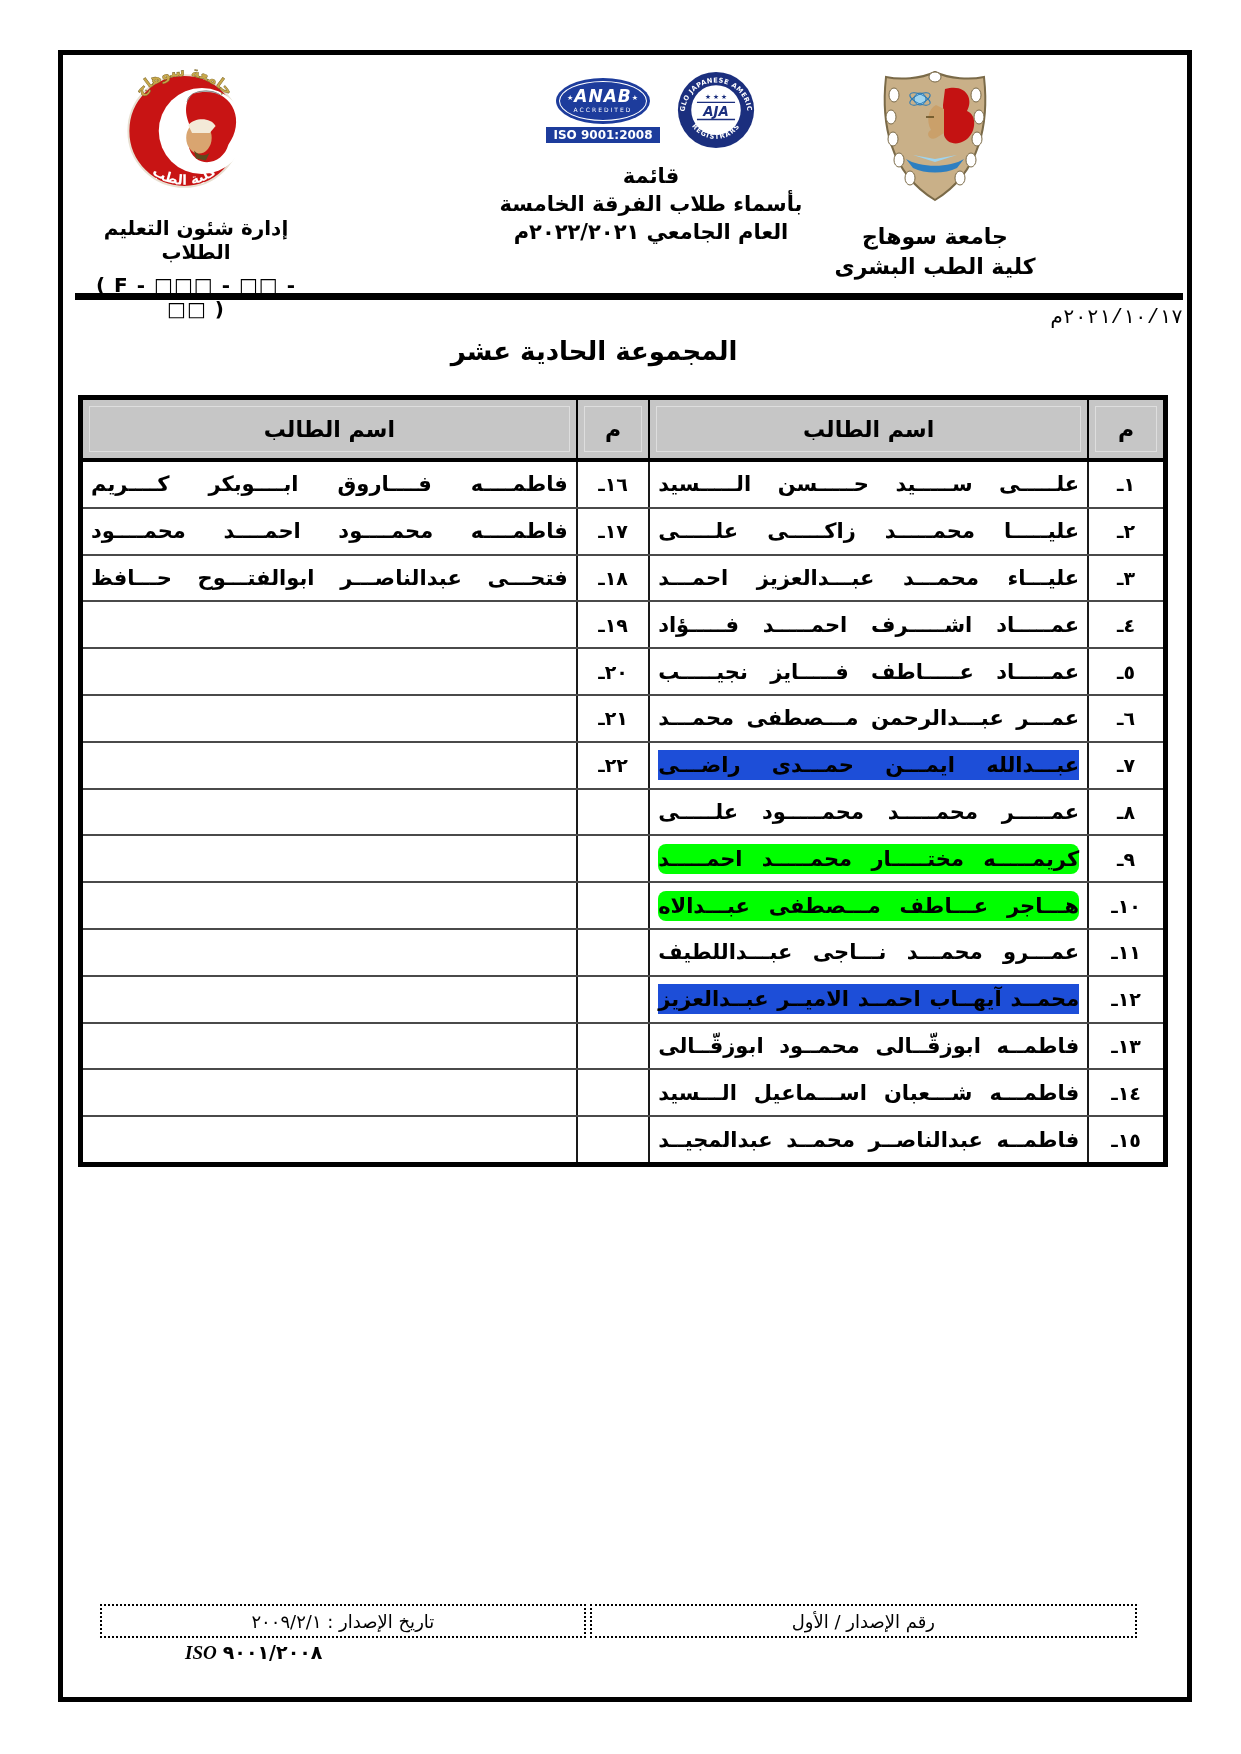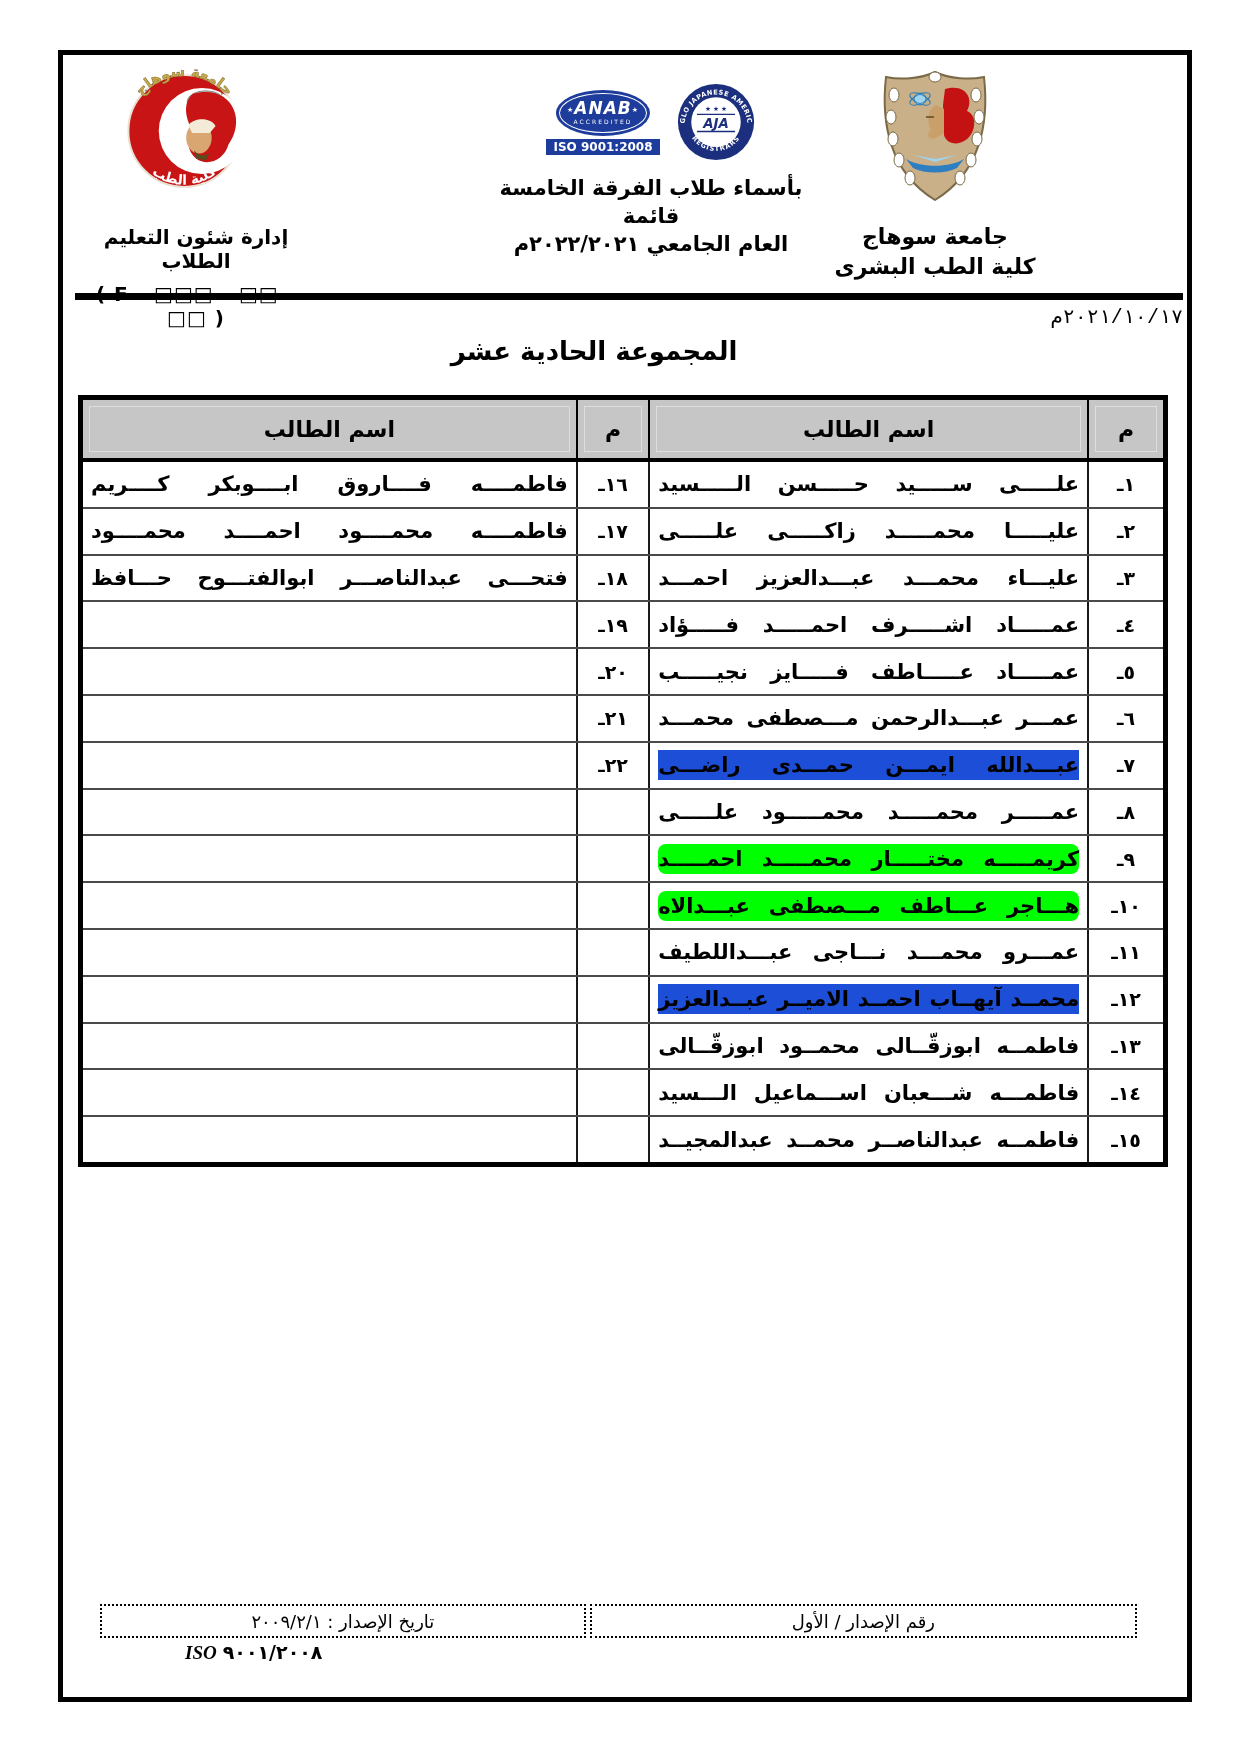--- a/index.html
+++ b/index.html
@@ -3,23 +3,23 @@
 <meta charset="utf-8">
 <style>
   html,body{margin:0;padding:0;background:#ffffff;}
   .page{
     position:relative;width:1241px;height:1754px;background:#fff;
     font-family:"DejaVu Sans",sans-serif;color:#000;overflow:hidden;
   }
   .frame{position:absolute;left:58px;top:50px;width:1124px;height:1642px;border:5px solid #000;}
   
   .hdr-left{position:absolute;left:78px;top:66px;width:236px;text-align:center;}
-  .hdr-left .dept{margin-top:25px;font-size:20px;font-weight:bold;}
+  .hdr-left .dept{margin-top:16px;font-size:20px;font-weight:bold;}
   .hdr-left .code{margin-top:9px;font-size:20px;font-weight:bold;letter-spacing:1px;}
-  .hdr-center{position:absolute;left:468px;top:82px;width:366px;text-align:center;}
+  .hdr-center{position:absolute;left:468px;top:70px;width:366px;text-align:center;}
   .logo-row{display:flex;justify-content:center;align-items:center;gap:16px;height:80px;}
   .anab{display:flex;flex-direction:column;align-items:center;}
   .anab-oval{position:relative;width:94px;height:46px;border-radius:50%;background:#1d3c9c;
     display:flex;flex-direction:column;justify-content:center;align-items:center;color:#fff;}
   .anab-oval::after{content:"";position:absolute;inset:3px;border:1.5px solid #fff;border-radius:50%;}
   .anab-name{font-size:17px;font-weight:bold;font-style:italic;letter-spacing:1px;line-height:1;}
   .anab-sub{font-size:6px;letter-spacing:2px;line-height:1;margin-top:2px;}
   .anab-box{margin-top:3px;background:#1d3c9c;color:#fff;font-size:12px;font-weight:bold;padding:1px 7px;white-space:nowrap;}
   .star{font-size:7px;vertical-align:2px;}
   .c-lines{margin-top:12px;}
@@ -105,22 +105,22 @@
         <text font-size="7" font-weight="bold" fill="#ffffff" letter-spacing="1">
           <textPath href="#ajaB" startOffset="50%" text-anchor="middle">REGISTRARS</textPath>
         </text>
         <line x1="22" y1="34" x2="62" y2="34" stroke="#1b2f7e" stroke-width="1.5"></line>
         <line x1="22" y1="52" x2="62" y2="52" stroke="#1b2f7e" stroke-width="1.5"></line>
         <text x="42" y="48" text-anchor="middle" font-size="14" font-weight="bold" font-style="italic" fill="#1b2f7e">AJA</text>
         <text x="42" y="30" text-anchor="middle" font-size="7" fill="#1b2f7e">★ ★ ★</text>
       </svg>
     </div>
     <div class="c-lines">
+      <div>قائمة</div>
       <div>بأسماء طلاب الفرقة الخامسة</div>
-      <div>قائمة</div>
       <div>العام الجامعي ٢٠٢٢/٢٠٢١م</div>
     </div>
   </div>
 
   <div class="hdr-right">
     <svg width="150" height="146" viewBox="0 0 150 140">
       <path d="M75 5 C90 12 110 13 124 10 C129 55 121 105 75 133 C29 105 21 55 26 10 C40 13 60 12 75 5 Z" fill="#c9b088" stroke="#7a6a48" stroke-width="2"></path>
       <g fill="#ffffff" stroke="#7a6a48" stroke-width="1">
         <ellipse cx="34" cy="28" rx="5" ry="7"></ellipse>
           <ellipse cx="31" cy="50" rx="5" ry="7"></ellipse>

